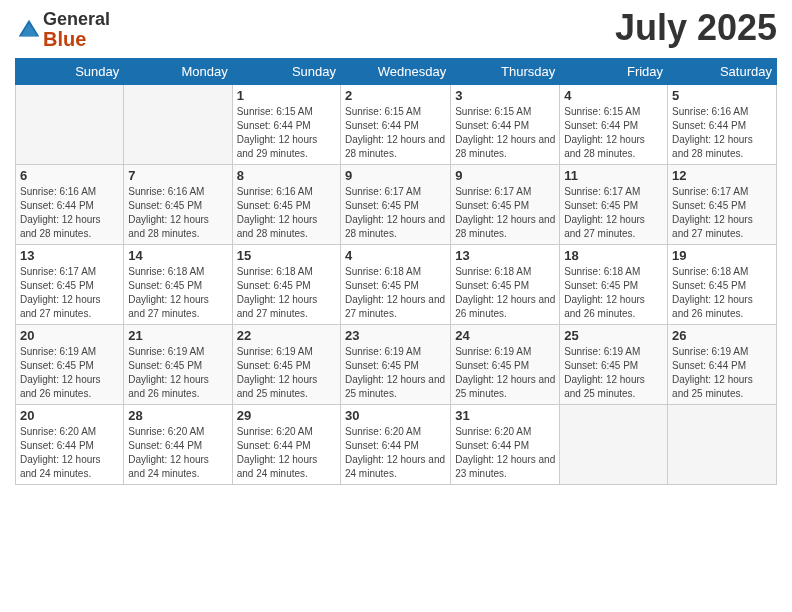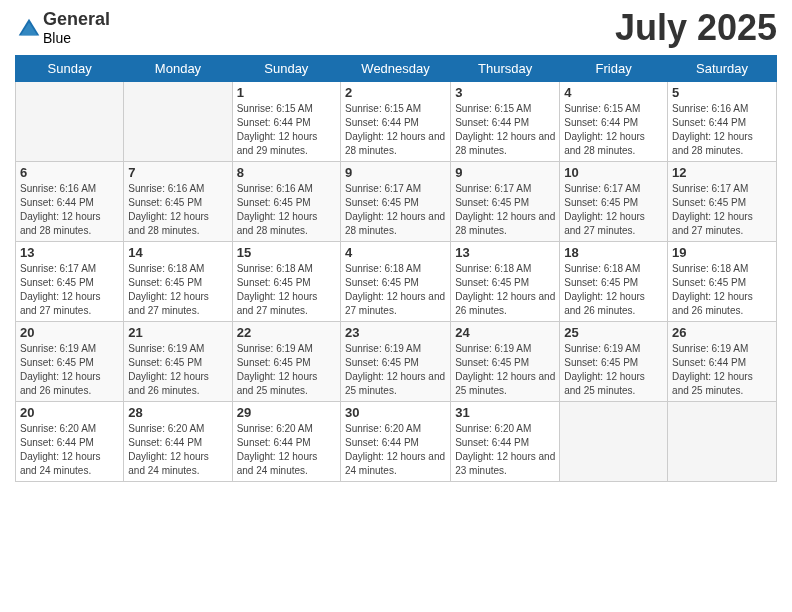--- a/index.html
+++ b/index.html
@@ -25,23 +25,23 @@
       display: flex;
       align-items: center;
     }
     .logo-text-general {
       font-size: 18px;
       font-weight: bold;
       color: #333;
       line-height: 1;
     }
     .logo-text-blue {
-      font-size: 14px;
-      font-weight: normal;
-      color: #000000;
+      font-size: 20px;
+      font-weight: bold;
+      color: #c2410c;
       line-height: 1;
     }
     .logo-icon {
       width: 28px;
       height: 28px;
     }
     .title-section {
       text-align: right;
     }
     .month-title {
@@ -58,21 +58,21 @@
     }
     .calendar {
       width: 100%;
       border-collapse: collapse;
       font-size: 11px;
     }
     .calendar th {
       background-color: #1a6faf;
       color: white;
       padding: 5px 4px;
-      text-align: center;
+      text-align: right;
       font-size: 13px;
       font-weight: normal;
       border: 1px solid #1a6faf;
     }
     .calendar td {
       border: 1px solid #ccc;
       vertical-align: top;
       padding: 3px 4px;
       width: 113px;
       height: 80px;
@@ -169,21 +169,21 @@
           </td>
           <td>
             <span class="day-number">9</span>
             <div class="day-info">Sunrise: 6:17 AM<br>Sunset: 6:45 PM<br>Daylight: 12 hours and 28 minutes.</div>
           </td>
           <td>
             <span class="day-number">9</span>
             <div class="day-info">Sunrise: 6:17 AM<br>Sunset: 6:45 PM<br>Daylight: 12 hours and 28 minutes.</div>
           </td>
           <td>
-            <span class="day-number">10</span>
+            <span class="day-number">11</span>
             <div class="day-info">Sunrise: 6:17 AM<br>Sunset: 6:45 PM<br>Daylight: 12 hours and 27 minutes.</div>
           </td>
           <td>
             <span class="day-number">12</span>
             <div class="day-info">Sunrise: 6:17 AM<br>Sunset: 6:45 PM<br>Daylight: 12 hours and 27 minutes.</div>
           </td>
         </tr>
         <tr>
           <td>
             <span class="day-number">13</span>

